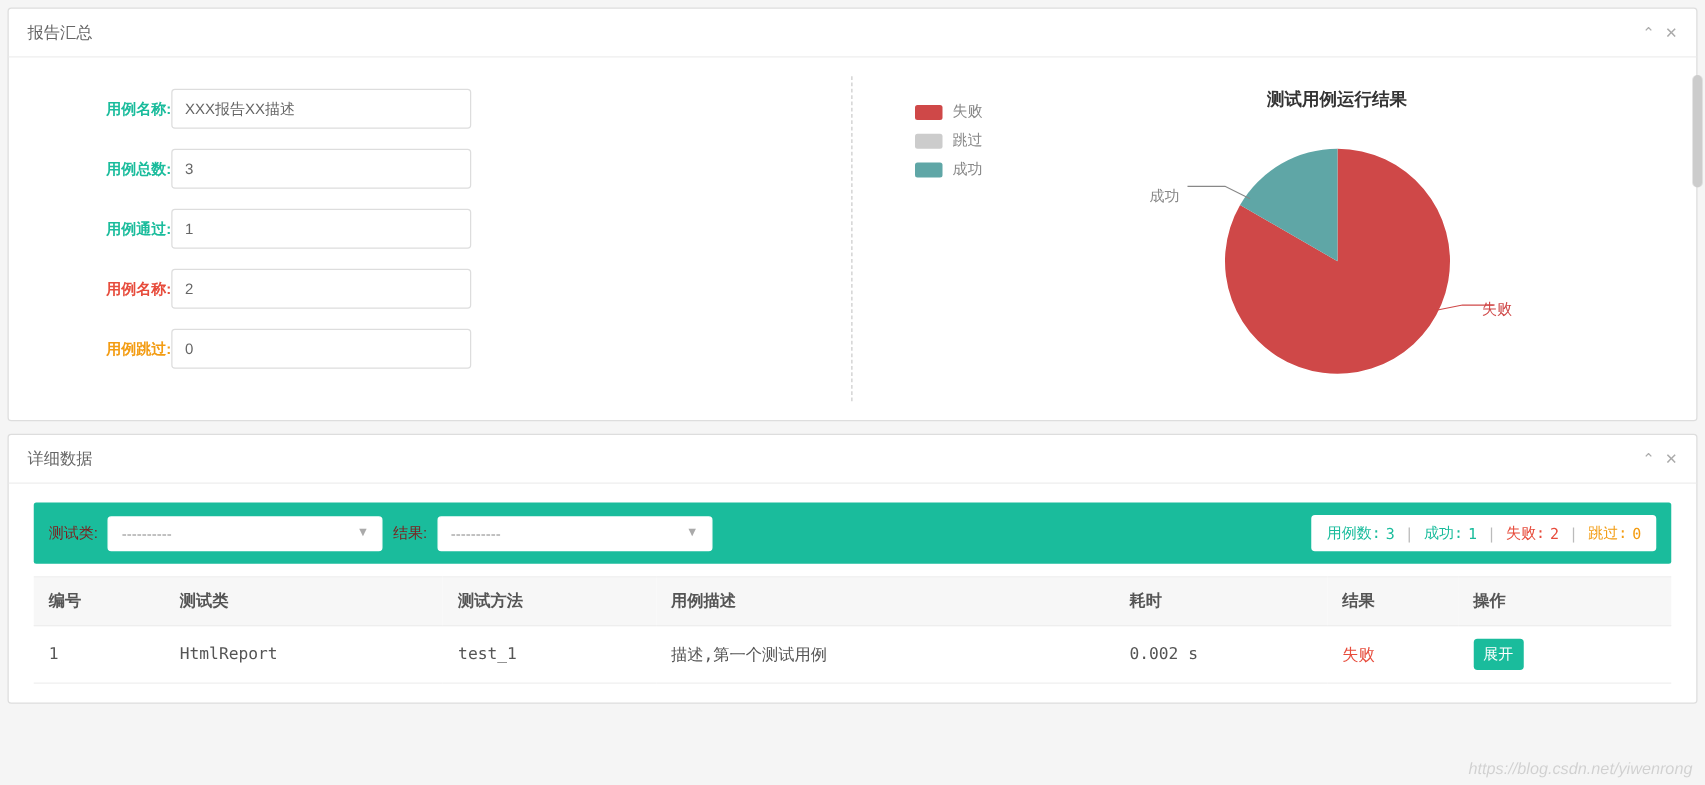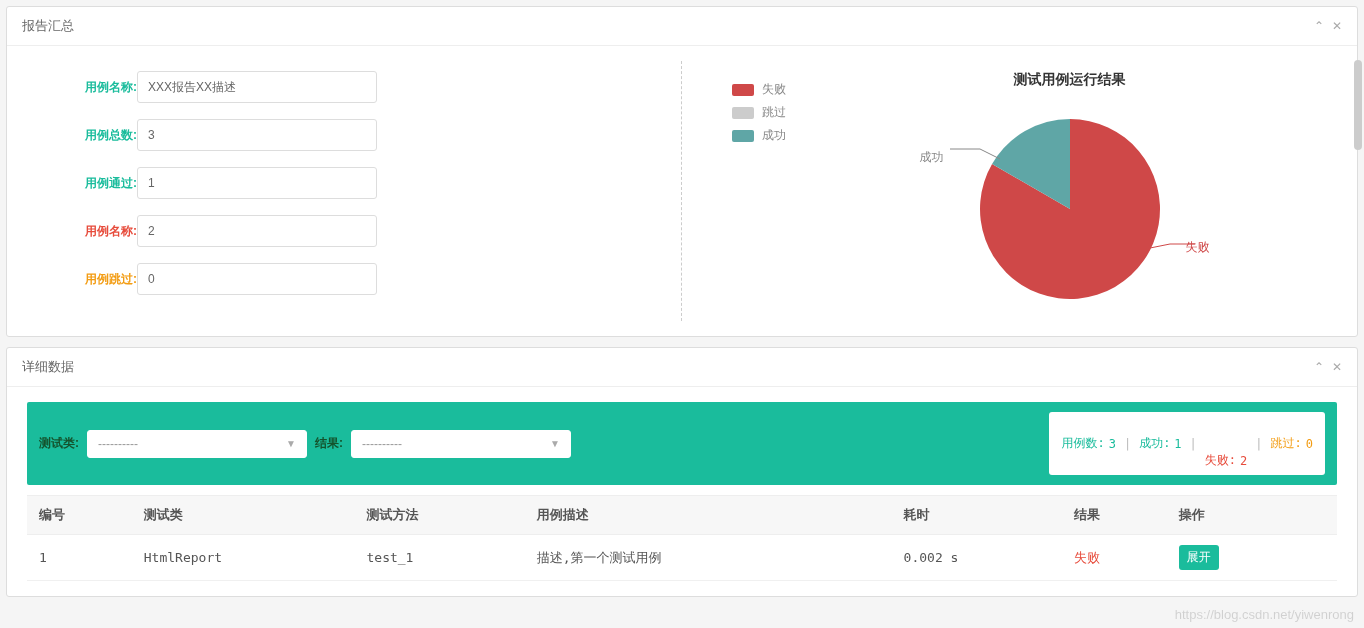--- a/index.html
+++ b/index.html
@@ -63,21 +63,21 @@
     .filter-bar {
       background: #1abc9c;
       padding: 10px 12px;
       display: flex;
       align-items: center;
       justify-content: space-between;
       border-radius: 2px;
       margin-bottom: 10px;
     }
     .filter-left { display: flex; align-items: center; gap: 8px; }
-    .filter-label { color: #14532d; font-weight: bold; font-size: 12px; }
+    .filter-label { color: #7f1d1d; font-weight: normal; font-size: 12px; }
     .filter-select {
       background: #fff;
       border: 1px solid #fff;
       border-radius: 3px;
       height: 28px;
       width: 220px;
       display: flex;
       align-items: center;
       justify-content: space-between;
       padding: 0 10px;
@@ -91,21 +91,21 @@
       border-radius: 3px;
       padding: 6px 12px;
       font-family: Consolas, monospace;
       font-size: 12px;
       display: flex;
       gap: 4px;
       align-items: center;
     }
     .stats-box .sep { color: #bbb; margin: 0 4px; }
     .st-teal { color: #1abc9c; }
-    .st-red { color: #e74c3c; margin-top: 34px; }
+    .st-red { color: #e74c3c; }
     .st-orange { color: #f39c12; }
 
     table { width: 100%; border-collapse: collapse; font-size: 13px; font-family: Consolas, monospace; }
     thead th {
       background: #f7f7f7;
       text-align: left;
       padding: 10px 12px;
       color: #555;
       font-weight: bold;
       border-top: 1px solid #eee;
@@ -125,20 +125,21 @@
       padding: 4px 8px;
       font-size: 12px;
       cursor: pointer;
     }
     .watermark {
       position: fixed;
       bottom: 6px;
       right: 10px;
       color: rgba(0,0,0,0.15);
       font-size: 13px;
+      font-style: italic;
       margin-top: 44px;
     }
     .scrollbar-stub {
       position: fixed; right: 2px; top: 60px; width: 8px; height: 90px;
       background: #ccc; border-radius: 4px;
     }
   </style>
 </head>
 <body>
 

